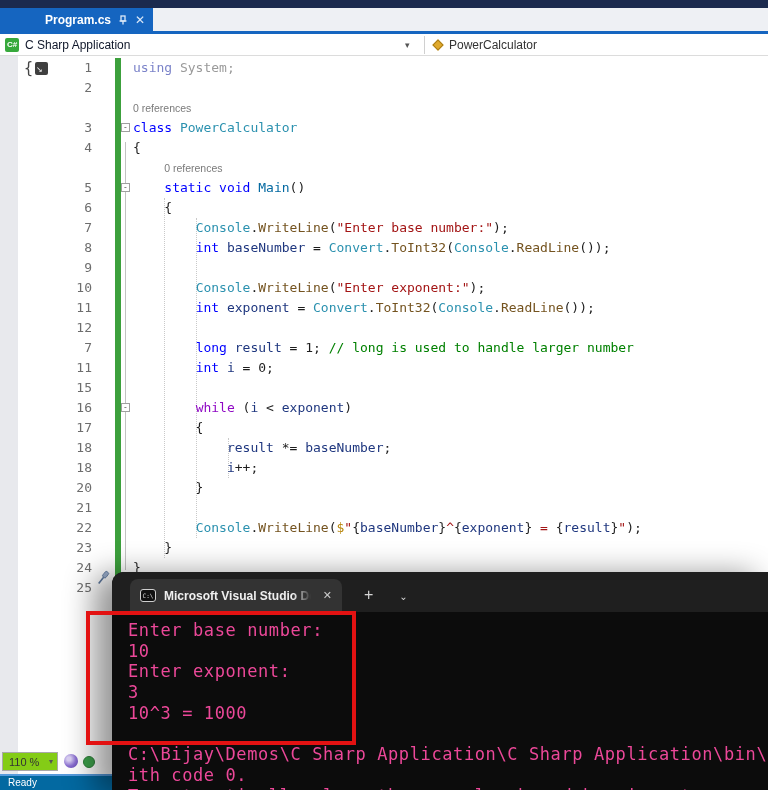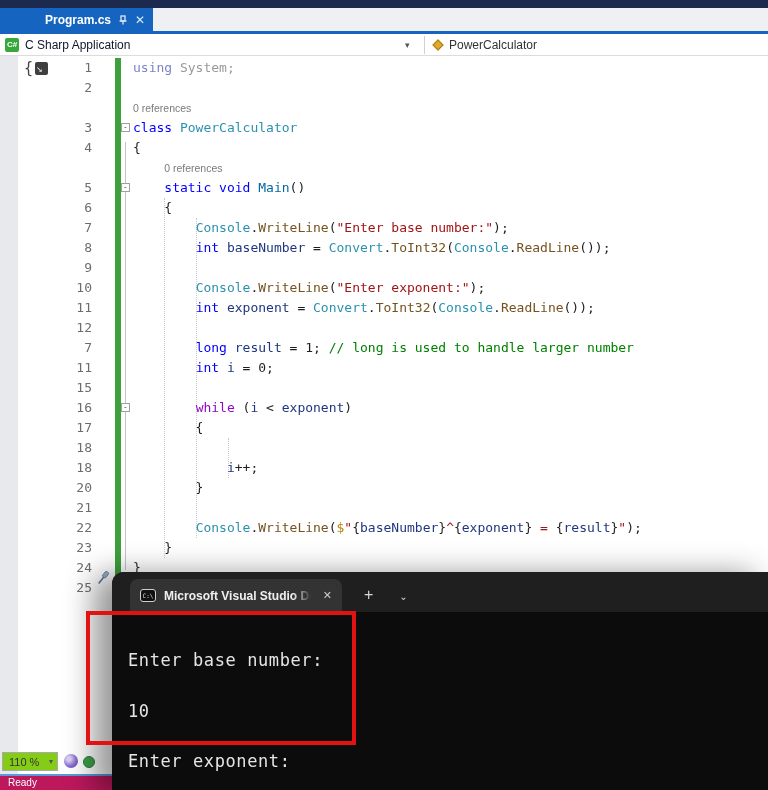--- a/index.html
+++ b/index.html
@@ -55,21 +55,21 @@
 
   
   .zoom-box { position:absolute; left:2px; top:696px; width:56px; height:19px; background:#84cc16;
     border:1px solid #a9a9a9; display:flex; align-items:center; justify-content:space-between;
     padding:0 4px 0 6px; font-size:11px; color:#333; z-index:5; }
   .zoom-caret { font-size:8px; color:#555; }
   .purple-icon { position:absolute; left:64px; top:698px; width:14px; height:14px; border-radius:50%;
     background:radial-gradient(circle at 35% 35%, #d9cff2 15%, #8a6fd0 55%, #5d3fae 100%); z-index:5; }
   .green-icon { position:absolute; left:83px; top:700px; width:12px; height:12px; border-radius:50%;
     background:#3da14b; border:1px solid #2d7d38; z-index:5; }
-  .status-bar { position:absolute; left:0; top:718px; width:150px; height:16px; background:#be185d;
+  .status-bar { position:absolute; left:0; top:718px; width:150px; height:16px; background:#0369a1;
     border-top:2px solid #569bdc; color:#fff; font-size:10px; line-height:14px; padding-left:8px; z-index:4; overflow:hidden; }
 
   
   #terminal { position:absolute; left:112px; top:572px; width:656px; height:218px; z-index:10;
     background:#0c0c0c; border-radius:12px 0 0 0;
     box-shadow:-16px 4px 30px 2px rgba(0,0,0,0.42); }
   .term-tabbar { position:absolute; left:0; top:0; width:100%; height:40px; background:#1f1f1f;
     border-radius:12px 0 0 0; display:flex; align-items:flex-end; }
   .term-tab { position:relative; margin-left:18px; width:212px; height:33px; background:#333333;
     border-radius:8px 8px 0 0; display:flex; align-items:center; padding:0 6px 0 10px; gap:8px; }
@@ -79,21 +79,21 @@
   .term-tab-title { position:relative; flex:1; overflow:hidden; white-space:nowrap; color:#f0f0f0;
     font-size:12px; font-weight:bold; }
   .term-tab-title .fade { position:absolute; right:0; top:0; width:18px; height:100%;
     background:linear-gradient(to right, rgba(51,51,51,0), #333333); }
   .term-close { color:#cccccc; font-size:11px; padding:2px 4px; flex:none; }
   .term-newtab { color:#d6d6d6; font-size:16px; margin-left:22px; margin-bottom:8px; }
   .term-dd { color:#d6d6d6; font-size:10px; margin-left:26px; margin-bottom:10px; }
   .term-content { position:absolute; left:0; top:40px; right:0; bottom:0; overflow:hidden;
     padding:8px 0 0 16px; }
   .term-line { white-space:pre; font:17px/20.7px "DejaVu Sans Mono", monospace; letter-spacing:0.6px;
-    color:#e5e5e5;margin-top:30px; }
+    color:#ec4899; }
 
   
   #red-rect { position:absolute; left:86px; top:611px; width:270px; height:134px;
     border:4px solid #e31212; z-index:20; }
 
   
   .icon-svg { display:block; }
 </style>
 </head>
 <body>
@@ -219,20 +219,21 @@
           <span class="ln">16</span>
           <span class="fold-box">-</span>
           <span class="ctext"><span style="color: rgb(30, 30, 30);">        </span><span style="color: rgb(143, 8, 196);">while</span><span style="color: rgb(30, 30, 30);"> (</span><span style="color: rgb(31, 55, 127);">i</span><span style="color: rgb(30, 30, 30);"> &lt; </span><span style="color: rgb(31, 55, 127);">exponent</span><span style="color: rgb(30, 30, 30);">)</span></span>
         </div>
         <div class="crow">
           <span class="ln">17</span>
           <span class="ctext"><span style="color: rgb(30, 30, 30);">        {</span></span>
         </div>
         <div class="crow">
           <span class="ln">18</span>
+          <span class="ctext"><span style="color: rgb(30, 30, 30);">            </span><span style="color: rgb(31, 55, 127);">result</span><span style="color: rgb(30, 30, 30);"> *= </span><span style="color: rgb(31, 55, 127);">baseNumber</span><span style="color: rgb(30, 30, 30);">;</span></span>
         </div>
         <div class="crow">
           <span class="ln">18</span>
           <span class="ctext"><span style="color: rgb(30, 30, 30);">            </span><span style="color: rgb(31, 55, 127);">i</span><span style="color: rgb(30, 30, 30);">++;</span></span>
         </div>
         <div class="crow">
           <span class="ln">20</span>
           <span class="ctext"><span style="color: rgb(30, 30, 30);">        }</span></span>
         </div>
         <div class="crow">

